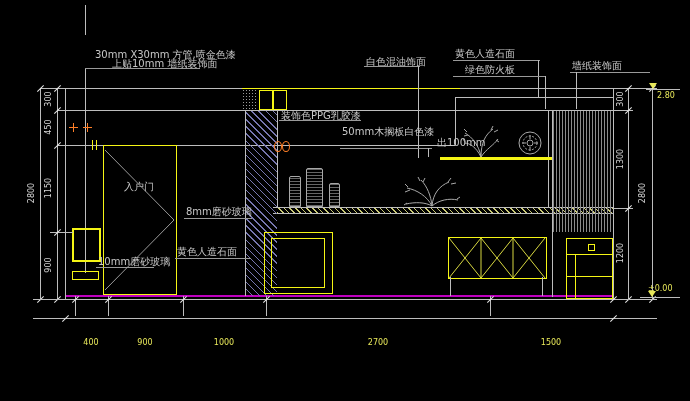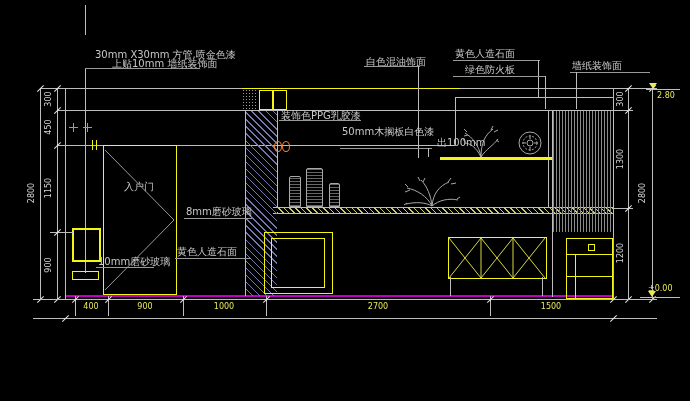--- a/index.html
+++ b/index.html
@@ -6,21 +6,21 @@
   #stage{position:relative;width:690px;height:401px;background:#000;overflow:hidden;
          font-family:"DejaVu Sans",sans-serif;}
   .ln{position:absolute;background:#bdbdbd;}
   .yln{position:absolute;background:#f5f515;}
   .pln{position:absolute;background:#c000c0;}
   .tk{position:absolute;width:9px;height:1px;background:#e8e8e8;transform:rotate(-45deg);}
   .lbl{position:absolute;color:#c8c8c8;font-size:10px;line-height:9px;white-space:nowrap;}
   .ul{position:absolute;height:1px;background:#9a9a9a;}
   .vt{position:absolute;width:44px;height:10px;line-height:10px;text-align:center;
       font-size:8px;color:#d8d8d8;transform:rotate(-90deg);white-space:nowrap;}
-  .bd{position:absolute;font-size:8px;color:#e8e85a;width:40px;text-align:center;white-space:nowrap;}
+  .bd{position:absolute;font-size:8px;color:#e8e85a;width:40px;text-align:center;white-space:nowrap;margin-top:36px;}
   .lv{position:absolute;font-size:8px;color:#e8e85a;white-space:nowrap;}
   .tri{position:absolute;width:0;height:0;border-left:4px solid transparent;
        border-right:4px solid transparent;border-top:6px solid #e8e85a;}
   .ybox{position:absolute;border:1px solid #f5f515;background:transparent;}
   .hatchA{position:absolute;background:repeating-linear-gradient(45deg,rgba(125,125,185,.95) 0 1px,transparent 1px 5px);}
   .hatchB{position:absolute;background:repeating-linear-gradient(45deg,rgba(225,225,130,.9) 0 1px,transparent 1px 4px);}
   .louver{position:absolute;background:repeating-linear-gradient(90deg,#8a8a8a 0 1px,transparent 1px 3px);}
   .speck{position:absolute;background-image:radial-gradient(circle,#9a9a9a .6px,transparent .7px);background-size:3px 3px;}
   .bottle{position:absolute;border:1px solid #a8a8a8;background:repeating-linear-gradient(0deg,#666 0 1px,transparent 1px 3px);border-radius:2px 2px 0 0;}
   .oc{position:absolute;border:1px solid #ff7f27;border-radius:50%;}

